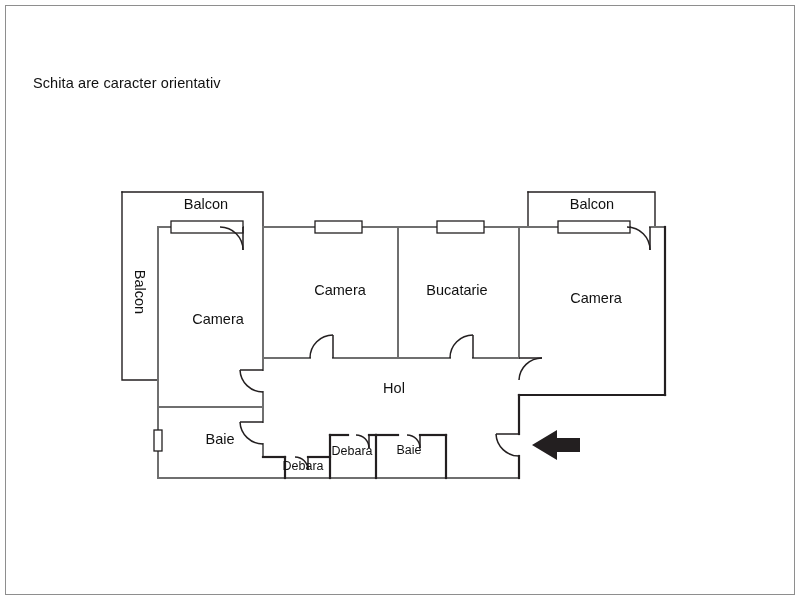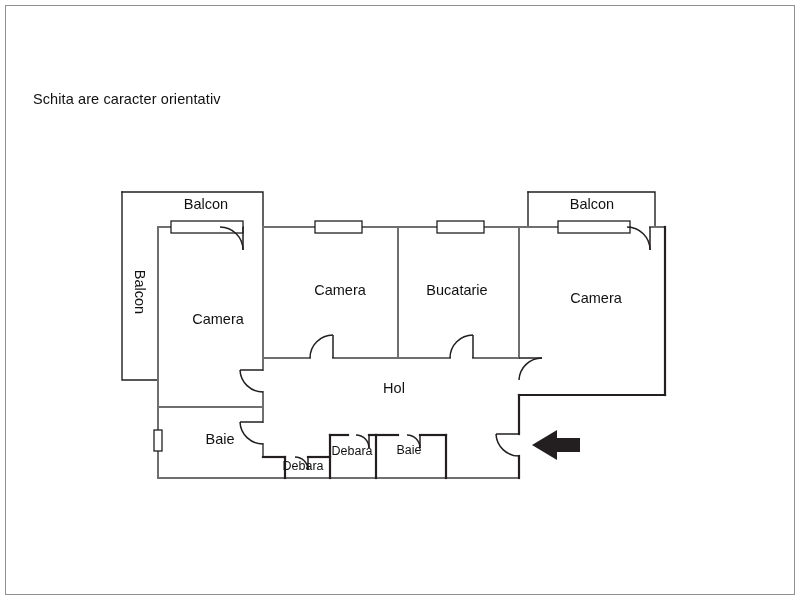--- a/index.html
+++ b/index.html
@@ -27,21 +27,21 @@
     top: 5px;
     width: 790px;
     height: 590px;
     box-sizing: border-box;
     border: 1px solid #8e8e8e;
     background: #ffffff;
   }
   #caption {
     position: absolute;
     left: 33px;
-    top: 91px;
+    top: 75px;
     font-size: 14.5px;
     color: #111111;
     letter-spacing: 0.1px;
     white-space: nowrap;
   }
   #plan-wrap {
     position: absolute;
     left: 0;
     top: 0;
     width: 746px;

